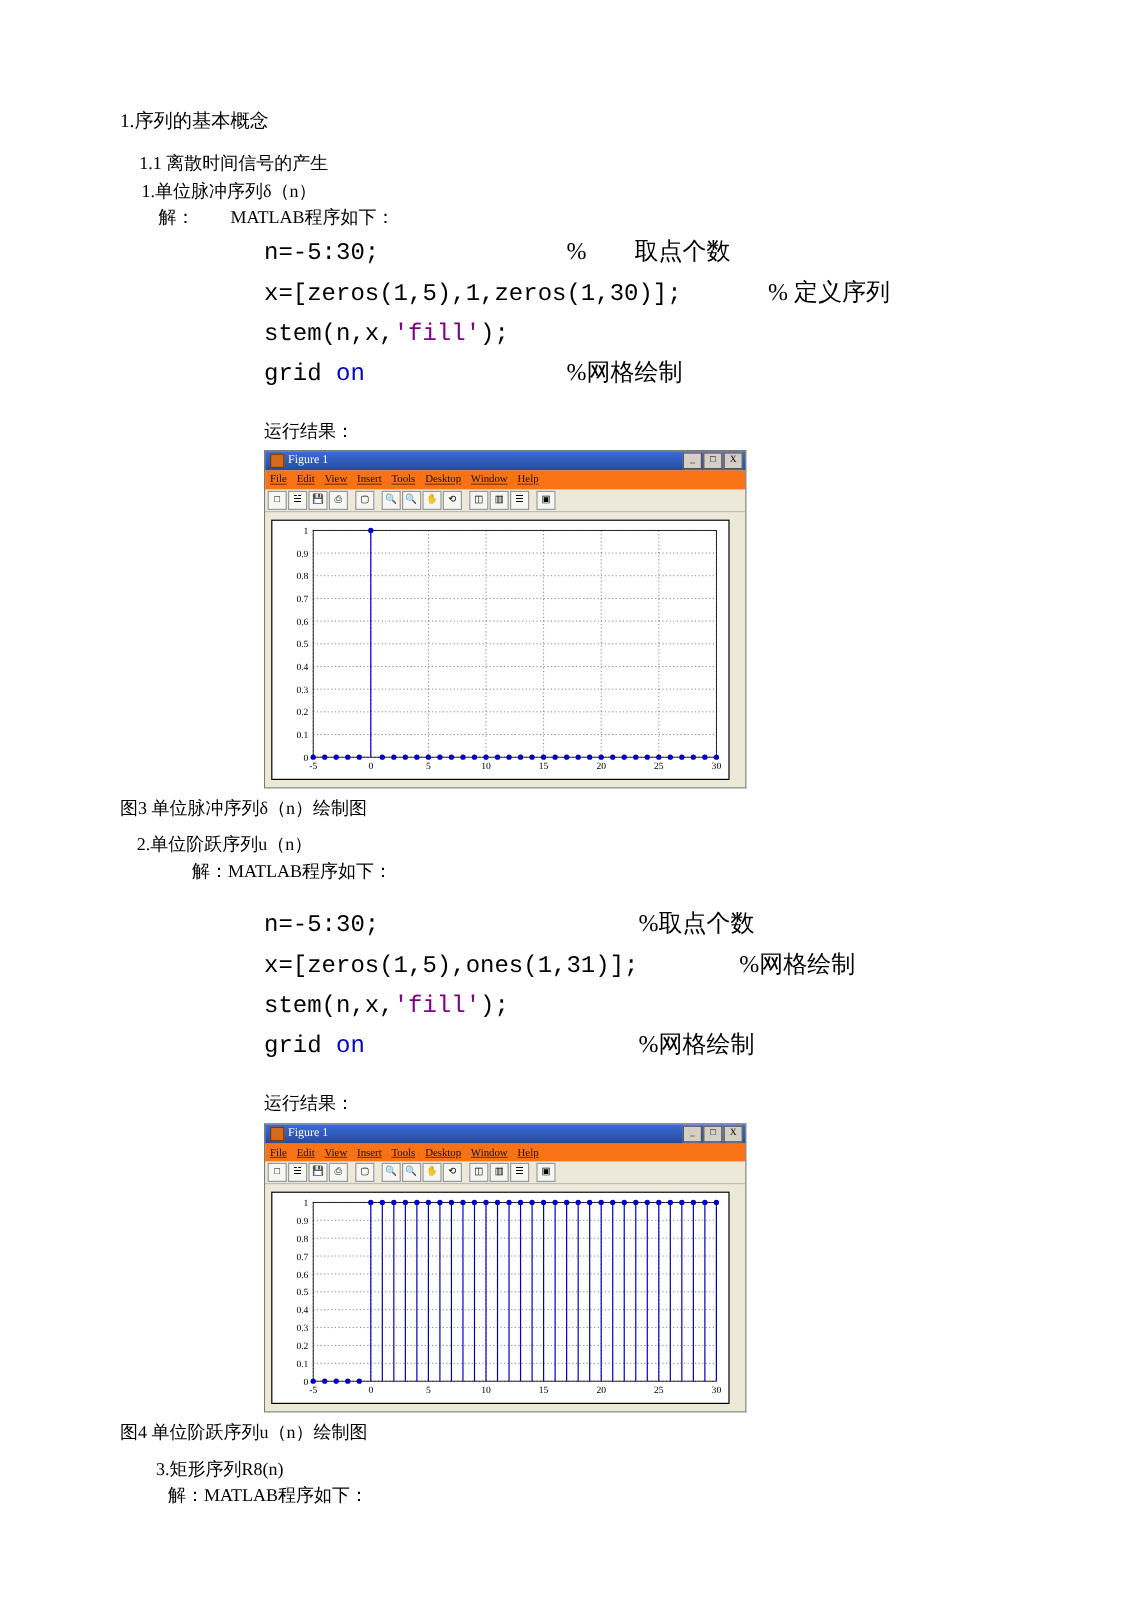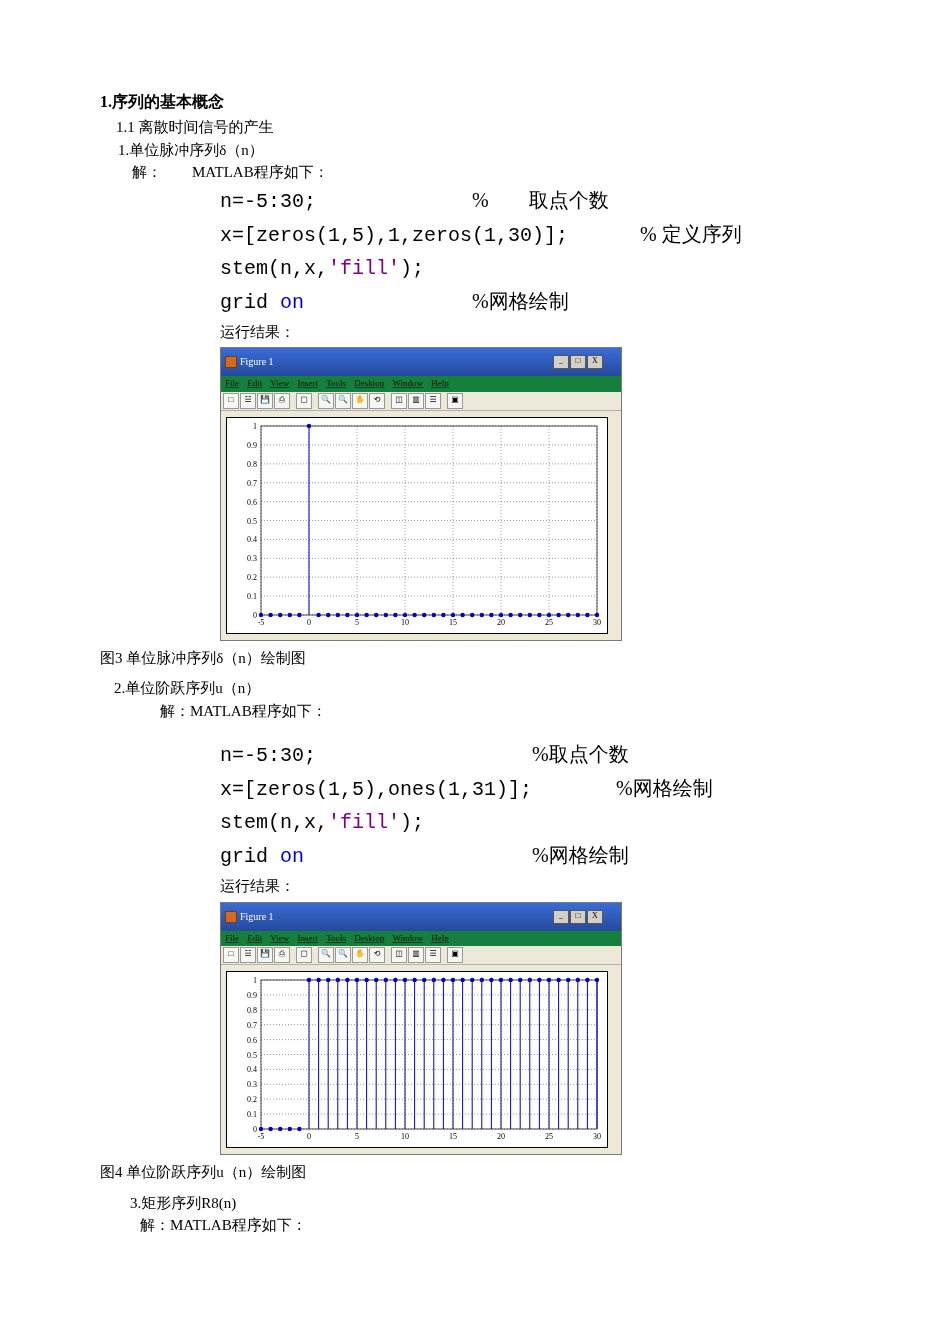--- a/index.html
+++ b/index.html
@@ -6,67 +6,67 @@
     font-family: "SimSun", "Microsoft YaHei", serif;
     font-size: 15px;
     color: #000;
     background: #fff;
     width: 945px;
     margin: 0;
     padding: 90px 100px 60px 100px;
     box-sizing: border-box;
     line-height: 1.5;
   }
-  .heading1 { font-weight: bold; font-size: 16px; margin-bottom: 2px; }
+  .heading1 { font-weight: normal; font-size: 16px; margin-bottom: 12px; }
   .heading2 { margin-left: 16px; }
   .heading3 { margin-left: 18px; }
   .solution { margin-left: 32px; }
   .codeblock {
     font-family: "Courier New", monospace;
     font-size: 20px;
     white-space: pre;
     margin-left: 120px;
     line-height: 1.65;
   }
   .code-kw { color: #0000c8; }
   .code-str { color: #7e0087; }
   .comment { color: #000; font-family: "SimSun", serif; }
-  .runresult { margin-left: 120px; font-family: "SimSun", serif; margin-top: 2px; margin-bottom: 4px; }
+  .runresult { margin-left: 120px; font-family: "SimSun", serif; margin-top: 20px; margin-bottom: 4px; }
   .figwin {
     margin-left: 120px;
     width: 400px;
     border: 1px solid #7a7a7a;
     background: #ece9d8;
     font-size: 9px;
   }
   .figwin .titlebar {
     background: linear-gradient(to bottom, #3a6cd8, #254a9c);
     color: #fff;
-    height: 28px;
+    height: 16px;
     line-height: 14px;
     display: flex;
     justify-content: space-between;
     align-items: center;
-    padding: 0 18px 0 4px;
+    padding: 0 2px 0 4px;
     font-size: 10px;
   }
   .titlebar .icon { display:inline-block; width:10px; height:10px; background:#d46a1f; border:1px solid #7a3b00; margin-right:3px; vertical-align:middle;}
   .titlebar .title { display: flex; align-items: center; }
   .winbtns { display: flex; gap: 1px; }
   .winbtn {
     width: 14px; height: 12px;
     background: #d4d0c8;
     border: 1px solid #555;
     font-size: 8px;
     text-align: center;
     line-height: 10px;
     color: #000;
   }
   .menubar {
-    background: #15803d;
+    background: #f97316;
     padding: 1px 4px;
     font-size: 9px;
     color: #111;
   }
   .menubar span { margin-right: 6px; text-decoration: underline; text-decoration-color: rgba(0,0,0,0.5); }
   .toolbar {
     background: #ece9d8;
     border-bottom: 1px solid #b0b0b0;
     padding: 1px 2px;
     display: flex;

